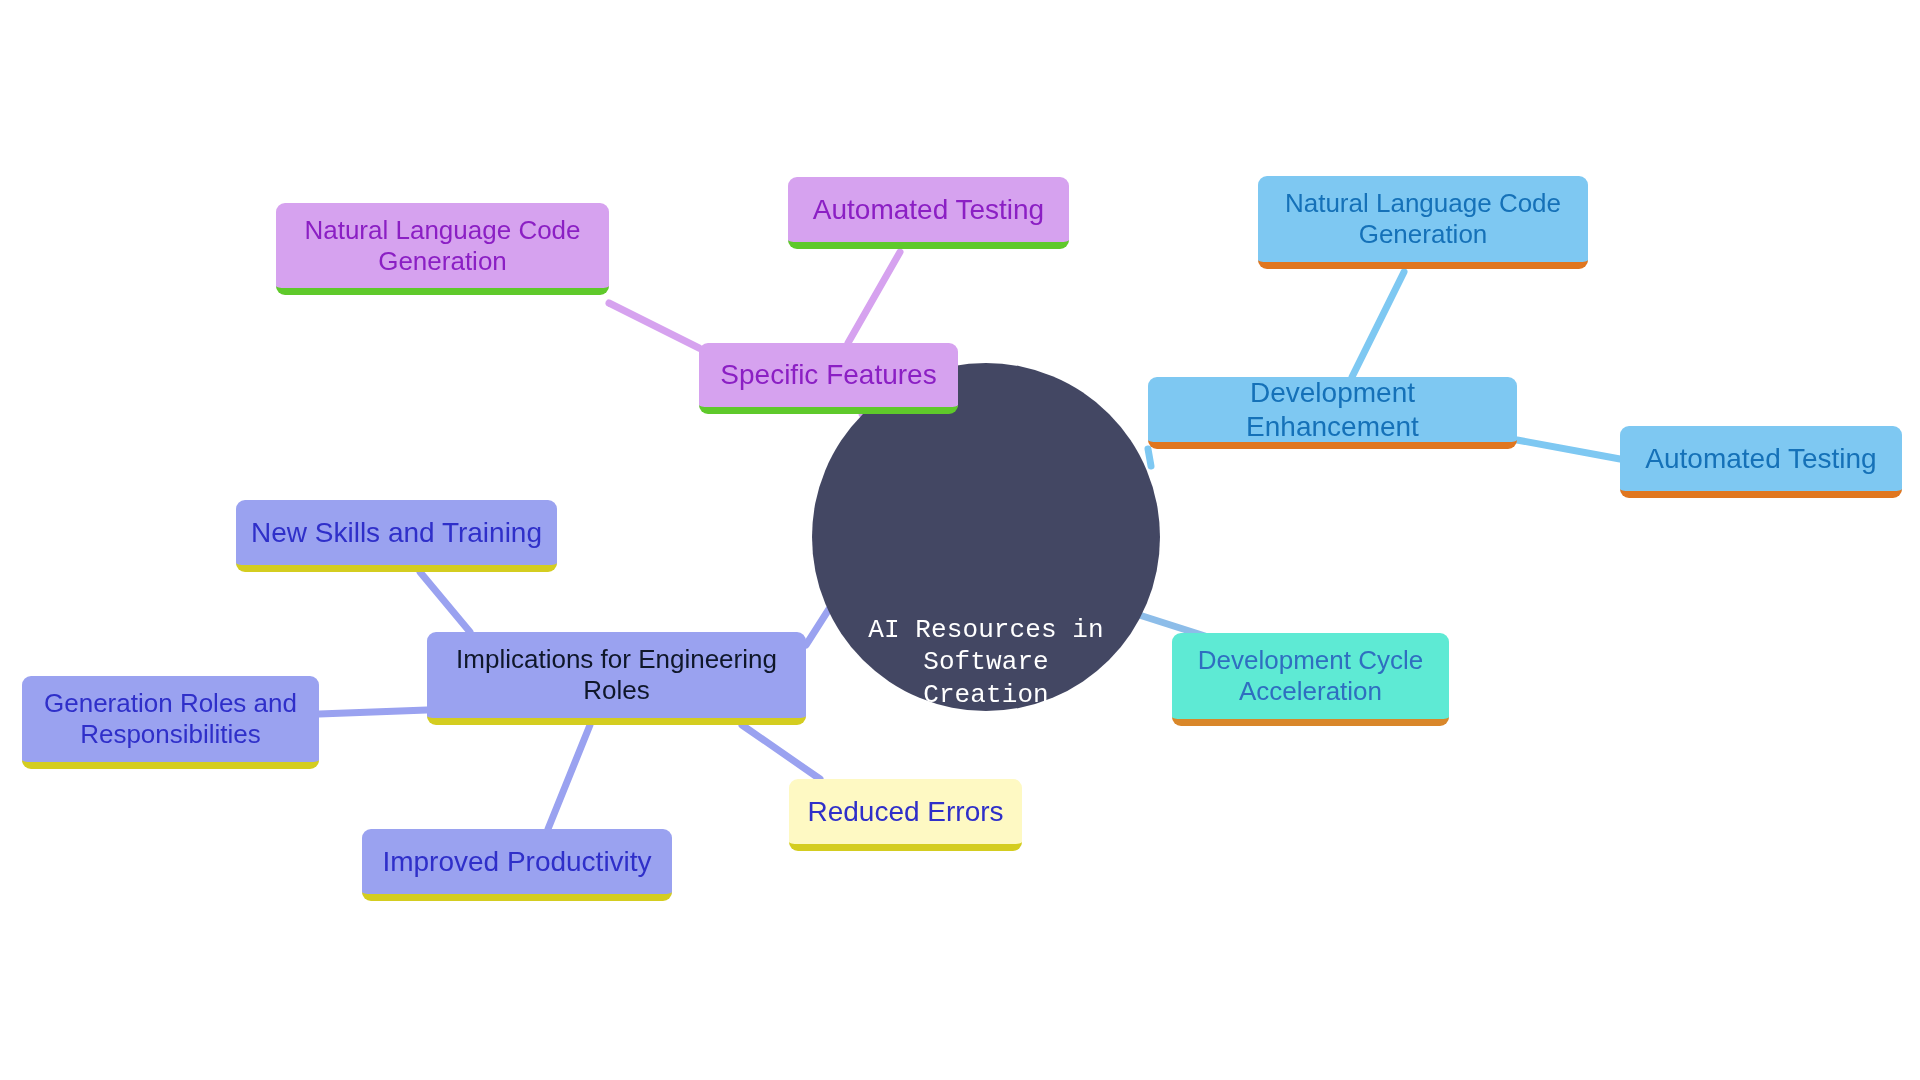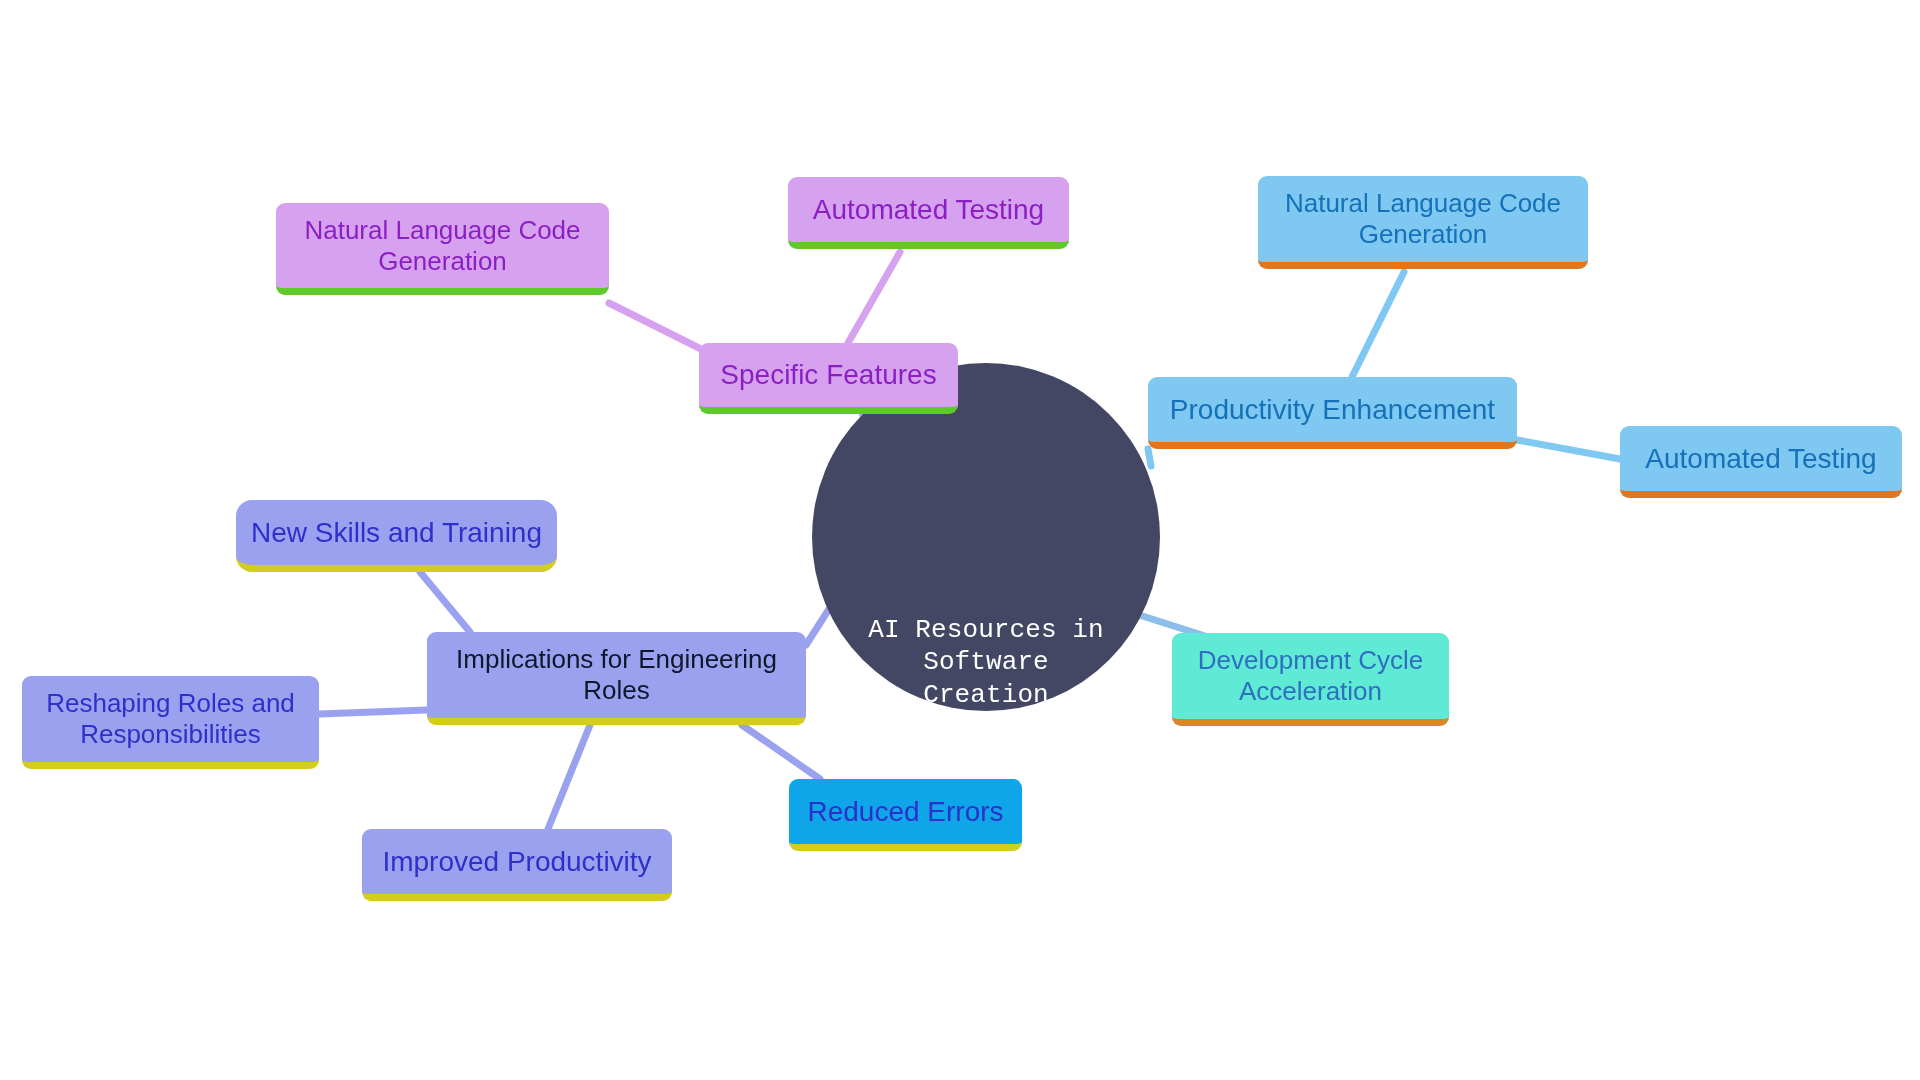--- a/index.html
+++ b/index.html
@@ -81,28 +81,28 @@
   <div class="node-root" style="left: 812px; top: 363px; width: 348px; height: 348px; background: rgb(67, 71, 99); color: rgb(255, 255, 255);">
     <span>AI Resources in Software
 Creation</span>
   </div>
 
   <div id="node-layer">
       <div class="node" style="left: 699px; top: 343px; width: 259px; height: 71px; background: rgb(214, 162, 239); color: rgb(139, 31, 196); border-bottom: 7px solid rgb(95, 201, 43); font-size: 28px; justify-content: center;"><span>Specific Features</span></div>
       <div class="node" style="left: 276px; top: 203px; width: 333px; height: 92px; background: rgb(214, 162, 239); color: rgb(139, 31, 196); border-bottom: 7px solid rgb(95, 201, 43); font-size: 26px;"><span>Natural Language Code
 Generation</span></div>
       <div class="node" style="left: 788px; top: 177px; width: 281px; height: 72px; background: rgb(214, 162, 239); color: rgb(139, 31, 196); border-bottom: 7px solid rgb(95, 201, 43); font-size: 28px;"><span>Automated Testing</span></div>
-      <div class="node" style="left: 1148px; top: 377px; width: 369px; height: 72px; background: rgb(126, 200, 242); color: rgb(21, 113, 184); border-bottom: 7px solid rgb(224, 118, 31); font-size: 28px;"><span>Productivity Enhancement</span></div>
+      <div class="node" style="left: 1148px; top: 377px; width: 369px; height: 72px; background: rgb(126, 200, 242); color: rgb(21, 113, 184); border-bottom: 7px solid rgb(224, 118, 31); font-size: 28px;"><span>Development Enhancement</span></div>
       <div class="node" style="left: 1258px; top: 176px; width: 330px; height: 93px; background: rgb(126, 200, 242); color: rgb(21, 113, 184); border-bottom: 7px solid rgb(224, 118, 31); font-size: 26px;"><span>Natural Language Code
 Generation</span></div>
       <div class="node" style="left: 1620px; top: 426px; width: 282px; height: 72px; background: rgb(126, 200, 242); color: rgb(21, 113, 184); border-bottom: 7px solid rgb(224, 118, 31); font-size: 28px;"><span>Automated Testing</span></div>
       <div class="node" style="left: 1172px; top: 633px; width: 277px; height: 93px; background: #5eead4; color: rgb(47, 110, 192); border-bottom: 7px solid rgb(217, 135, 42); font-size: 26px;"><span>Development Cycle
 Acceleration</span></div>
       <div class="node" style="left: 427px; top: 632px; width: 379px; height: 93px; background: rgb(154, 162, 240); color: #0f172a; border-bottom: 7px solid rgb(212, 205, 32); font-size: 26px;"><span>Implications for Engineering
 Roles</span></div>
-      <div class="node" style="left: 236px; top: 500px; width: 321px; height: 72px; background: rgb(154, 162, 240); color: rgb(47, 47, 201); border-bottom: 7px solid rgb(212, 205, 32); font-size: 28px; border-radius: 16px;"><span>New Skills and Training</span></div>
-      <div class="node" style="left: 22px; top: 676px; width: 297px; height: 93px; background: rgb(154, 162, 240); color: rgb(47, 47, 201); border-bottom: 7px solid rgb(212, 205, 32); font-size: 26px;"><span>Reshaping Roles and
+      <div class="node" style="left: 236px; top: 500px; width: 321px; height: 72px; background: rgb(154, 162, 240); color: rgb(47, 47, 201); border-bottom: 7px solid rgb(212, 205, 32); font-size: 28px;"><span>New Skills and Training</span></div>
+      <div class="node" style="left: 22px; top: 676px; width: 297px; height: 93px; background: rgb(154, 162, 240); color: rgb(47, 47, 201); border-bottom: 7px solid rgb(212, 205, 32); font-size: 26px;"><span>Generation Roles and
 Responsibilities</span></div>
       <div class="node" style="left: 362px; top: 829px; width: 310px; height: 72px; background: rgb(154, 162, 240); color: rgb(47, 47, 201); border-bottom: 7px solid rgb(212, 205, 32); font-size: 28px;"><span>Improved Productivity</span></div>
-      <div class="node" style="left: 789px; top: 779px; width: 233px; height: 72px; background: #0ea5e9; color: rgb(47, 47, 201); border-bottom: 7px solid rgb(212, 205, 32); font-size: 28px;"><span>Reduced Errors</span></div>
+      <div class="node" style="left: 789px; top: 779px; width: 233px; height: 72px; background: #fef9c3; color: rgb(47, 47, 201); border-bottom: 7px solid rgb(212, 205, 32); font-size: 28px;"><span>Reduced Errors</span></div>
     </div>
 
 </div>
 
 </body></html>

